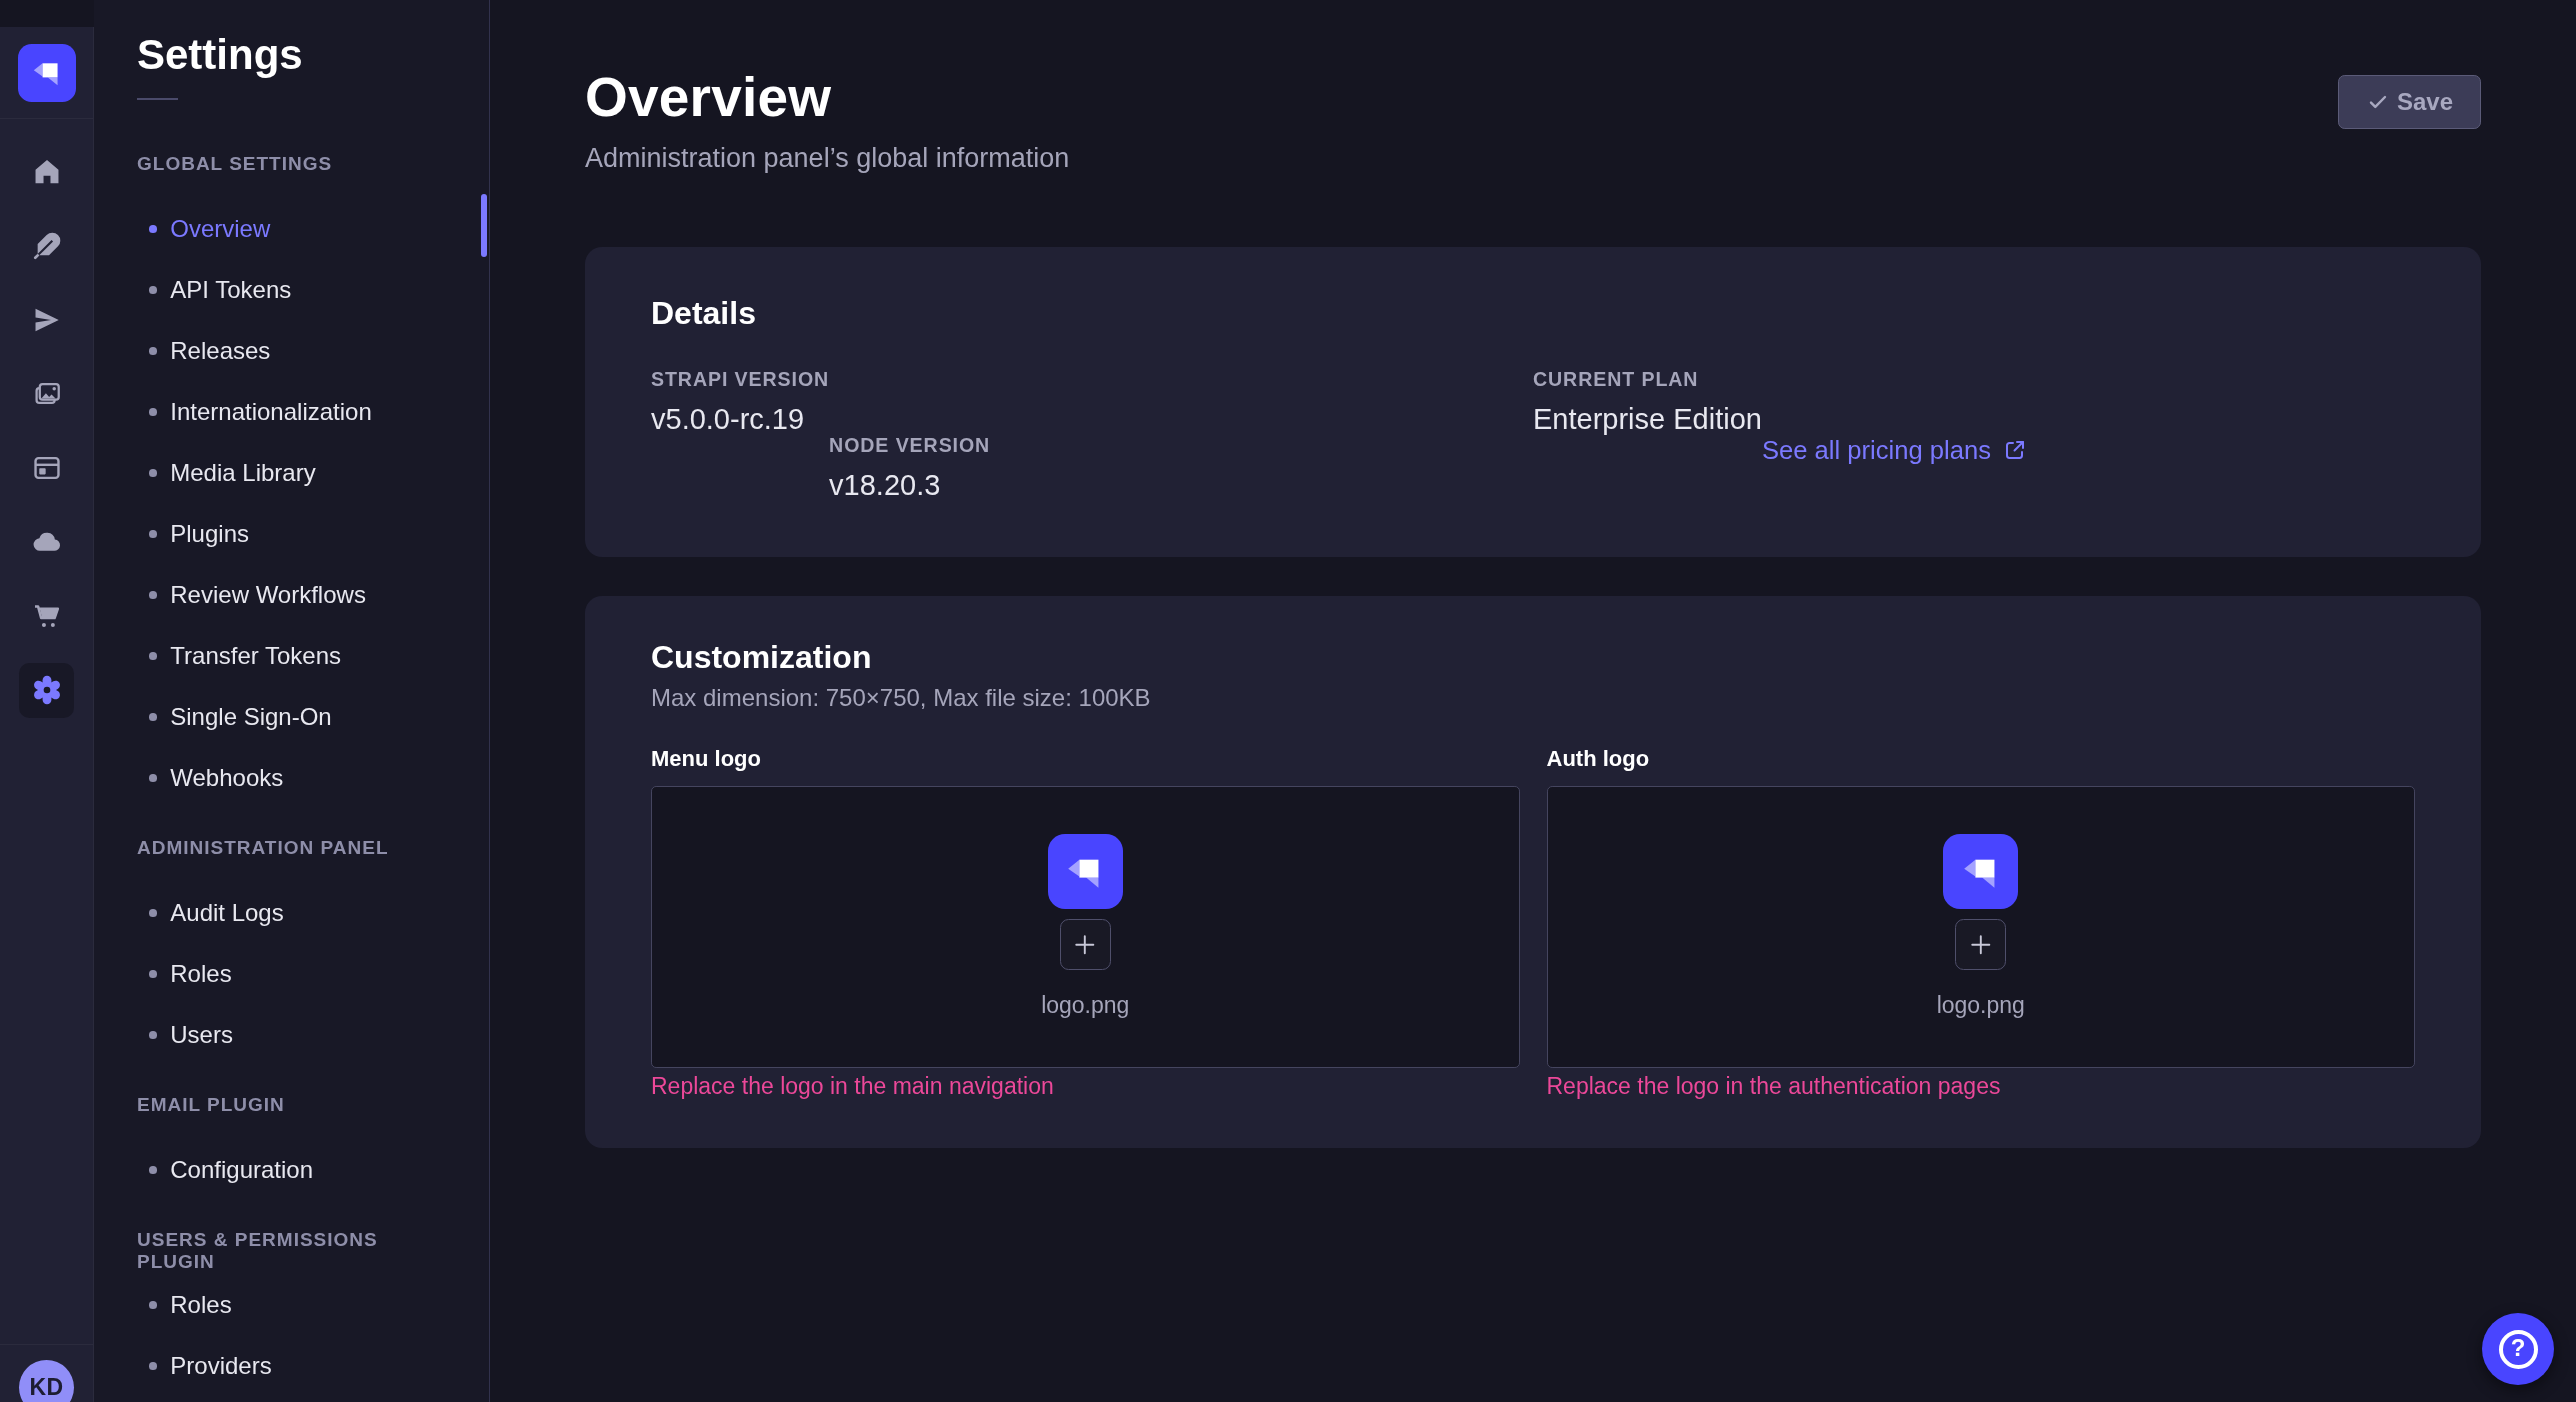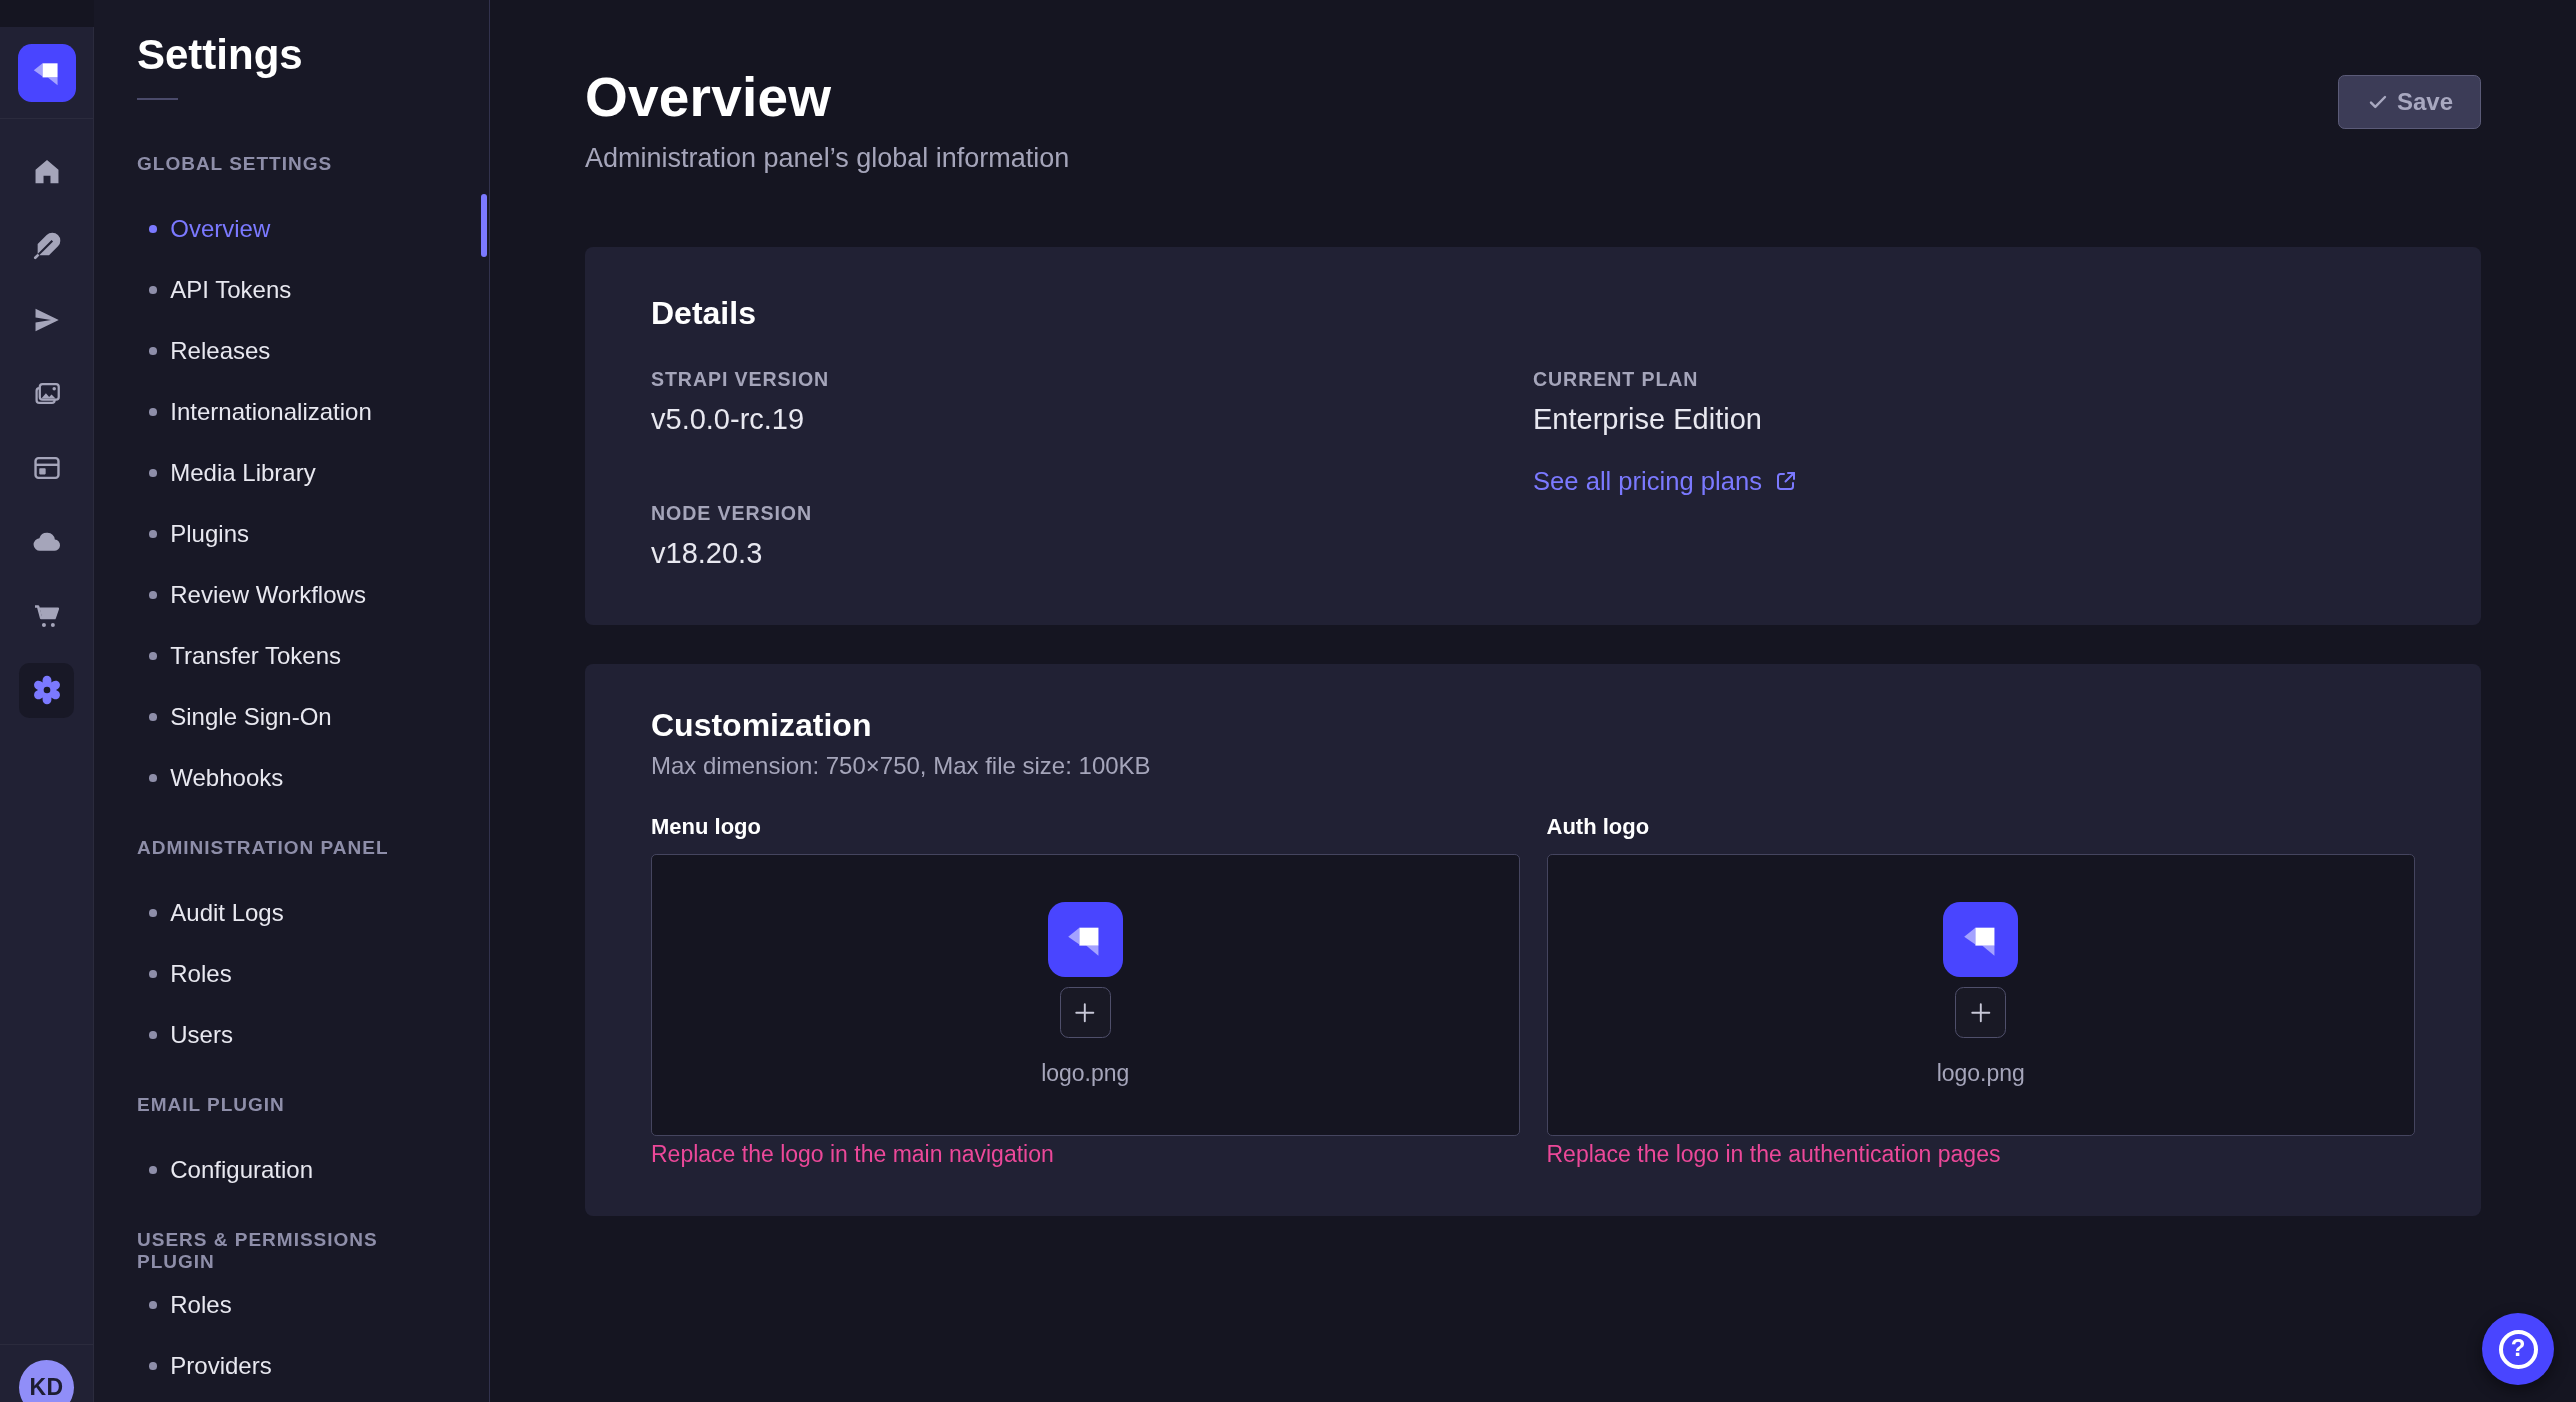--- a/index.html
+++ b/index.html
@@ -60,26 +60,26 @@
   .main { flex:1; height:1402px; padding:0 95px; overflow:hidden; position:relative; }
   .page-header { margin-top:65px; display:flex; justify-content:space-between; align-items:flex-start; }
   .page-title { font-size:55px; font-weight:700; color:#fff; letter-spacing:0.2px; }
   .page-subtitle { margin-top:13.6px; font-size:27px; color:#a5a5ba; }
   .save-btn { margin-top:10.2px; height:54px; padding:0 27px; border-radius:6.8px;
     background:#3c3c57; border:0.9px solid #5b5b78; color:#a8a8c0;
     font-size:24px; font-weight:600; display:flex; align-items:center; gap:7px;
     font-family:"Liberation Sans", sans-serif; cursor:default; }
   .save-btn svg { width:24px; height:24px; }
 
-  .card { background:#212134; border-radius:8px; }
+  .card { background:#212134; border-radius:17px; }
   .card h2 { font-size:32px; font-weight:600; color:#fff; }
 
   .details-card { margin-top:73px; padding:48px 66px 55px; }
   .details-grid { display:flex; margin-top:36px; }
-  .details-col { width:50%; display:flex; flex-direction:column; }
+  .details-col { width:50%; display:flex; }
   .field + .field { margin-top:66px; }
   .field-label { font-size:19.6px; font-weight:700; color:#a5a5ba; letter-spacing:0.9px; text-transform:uppercase; }
   .field-value { margin-top:12px; font-size:29px; color:#e8e8f0; }
   .pricing-link { margin-top:31px; display:flex; align-items:center; gap:12px;
     font-size:25.6px; color:#7b79ff; text-decoration:none; width:max-content; }
   .pricing-link svg { width:24px; height:24px; }
 
   .custom-card { margin-top:39px; padding:43px 66px 48px; }
   .card-subtitle { margin-top:8.5px; font-size:24px; color:#a5a5ba; }
   .uploads { display:flex; gap:27px; margin-top:34px; }

